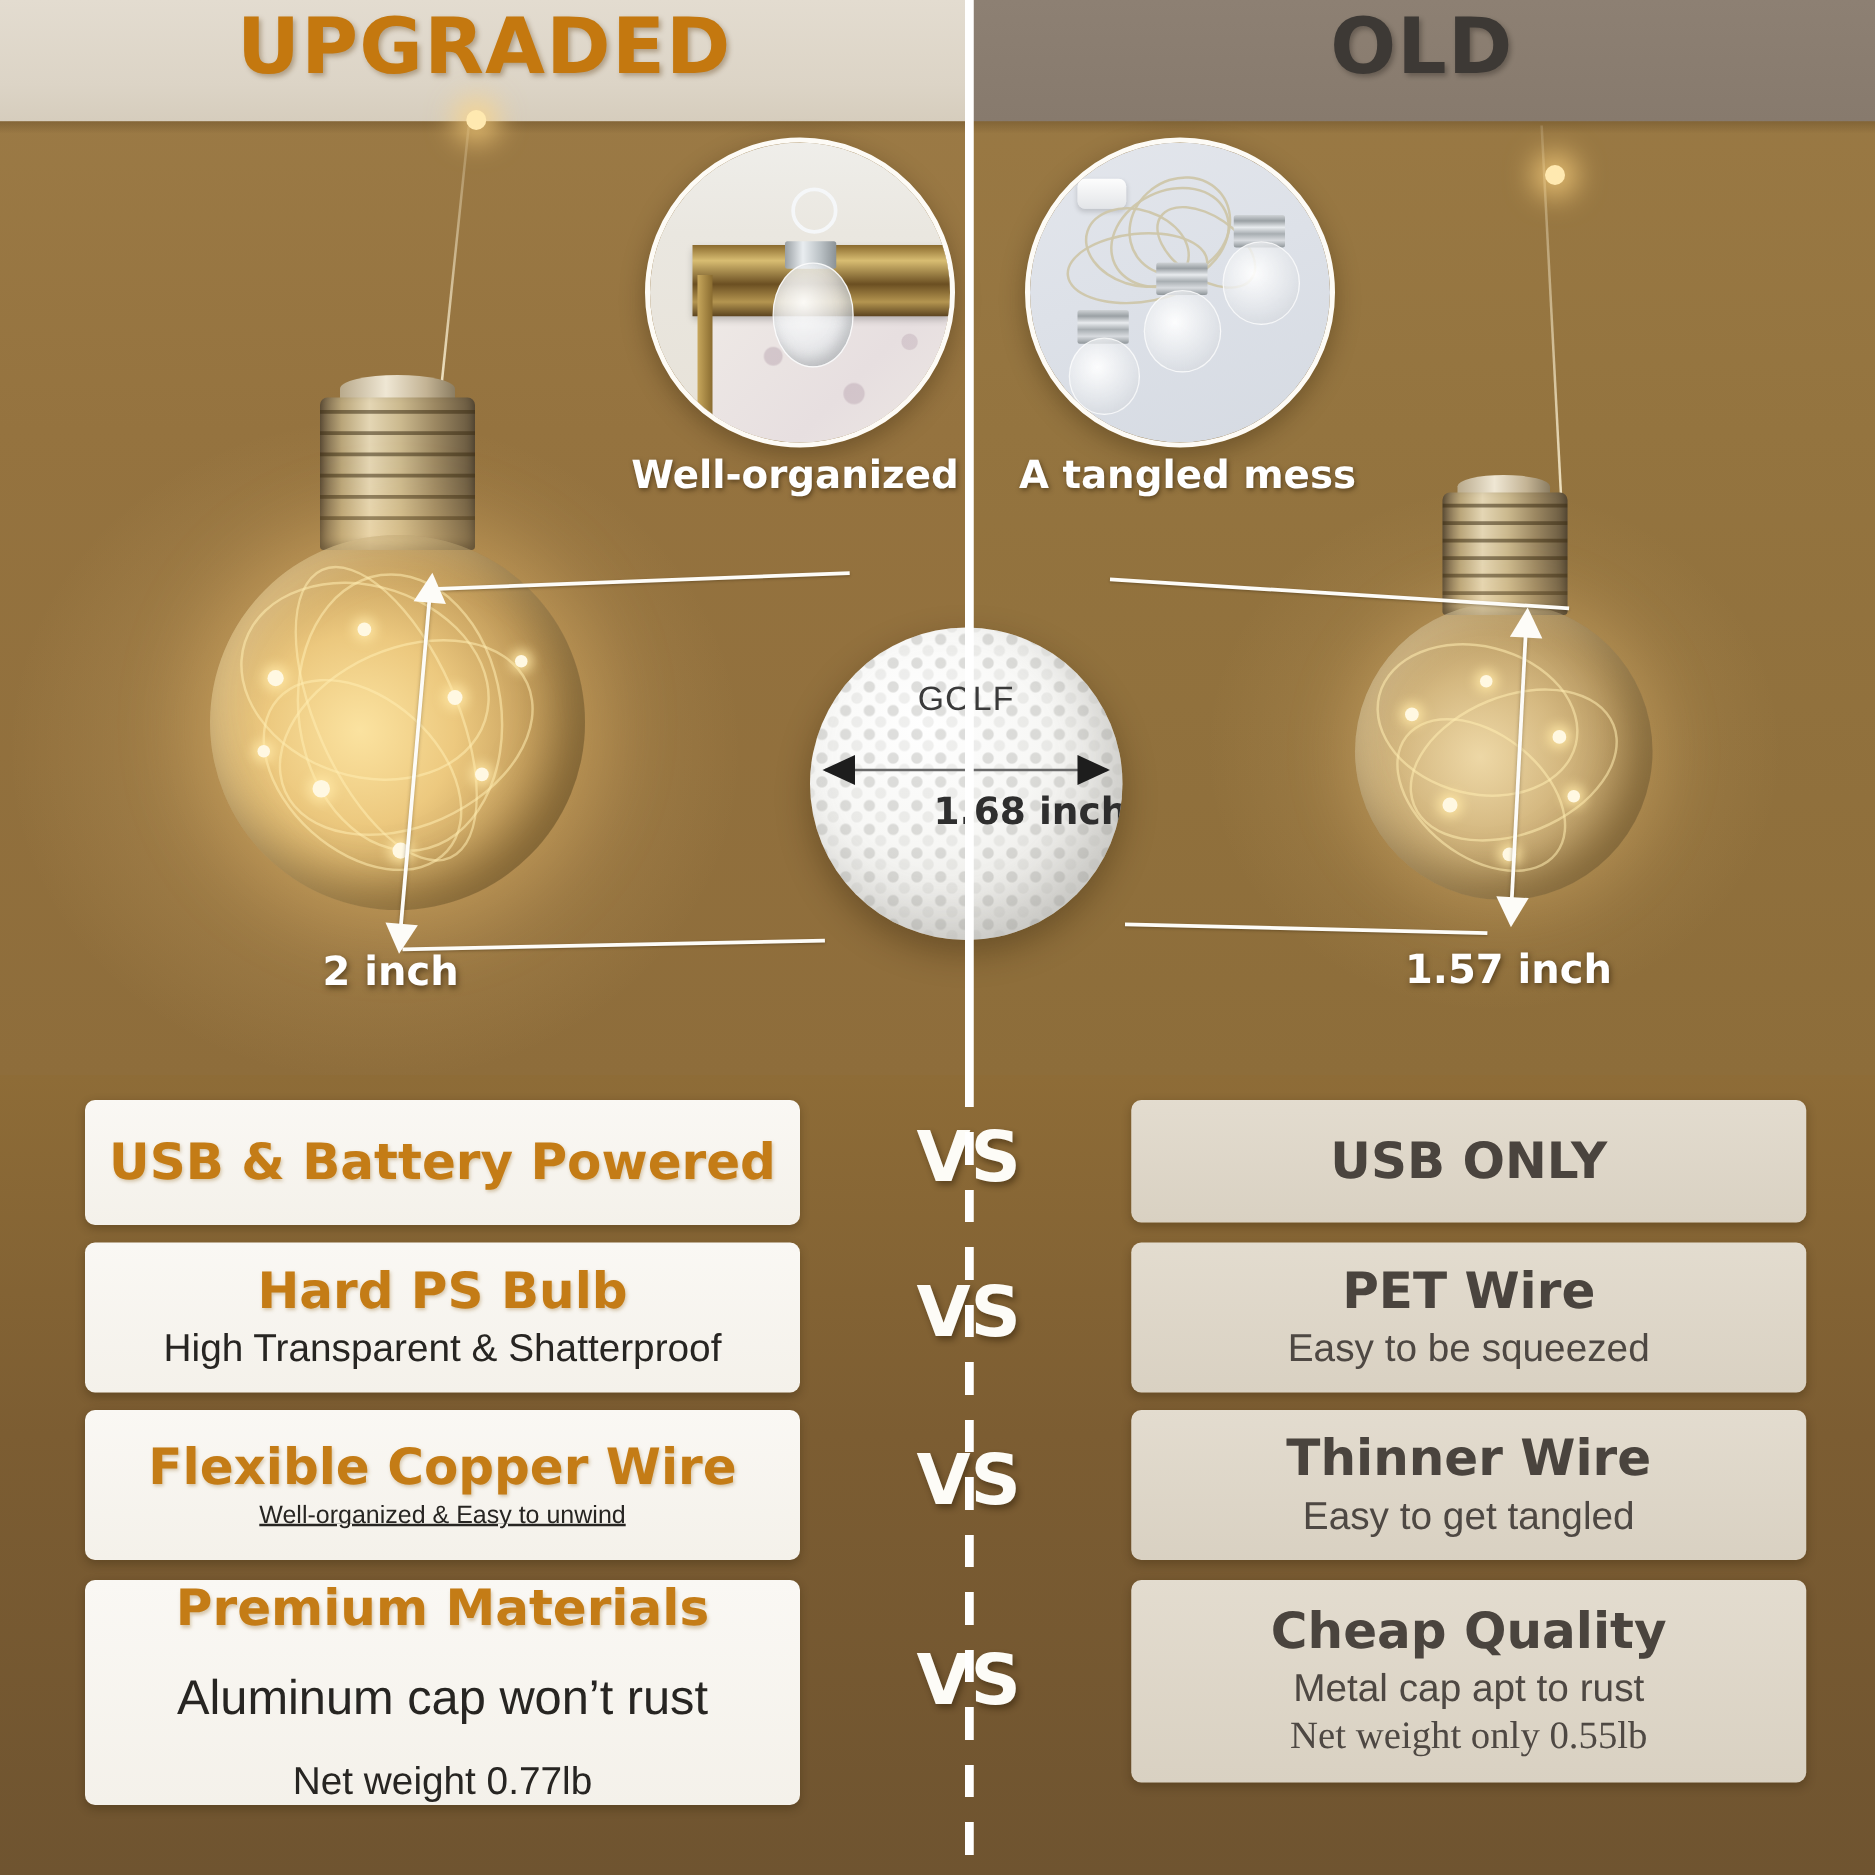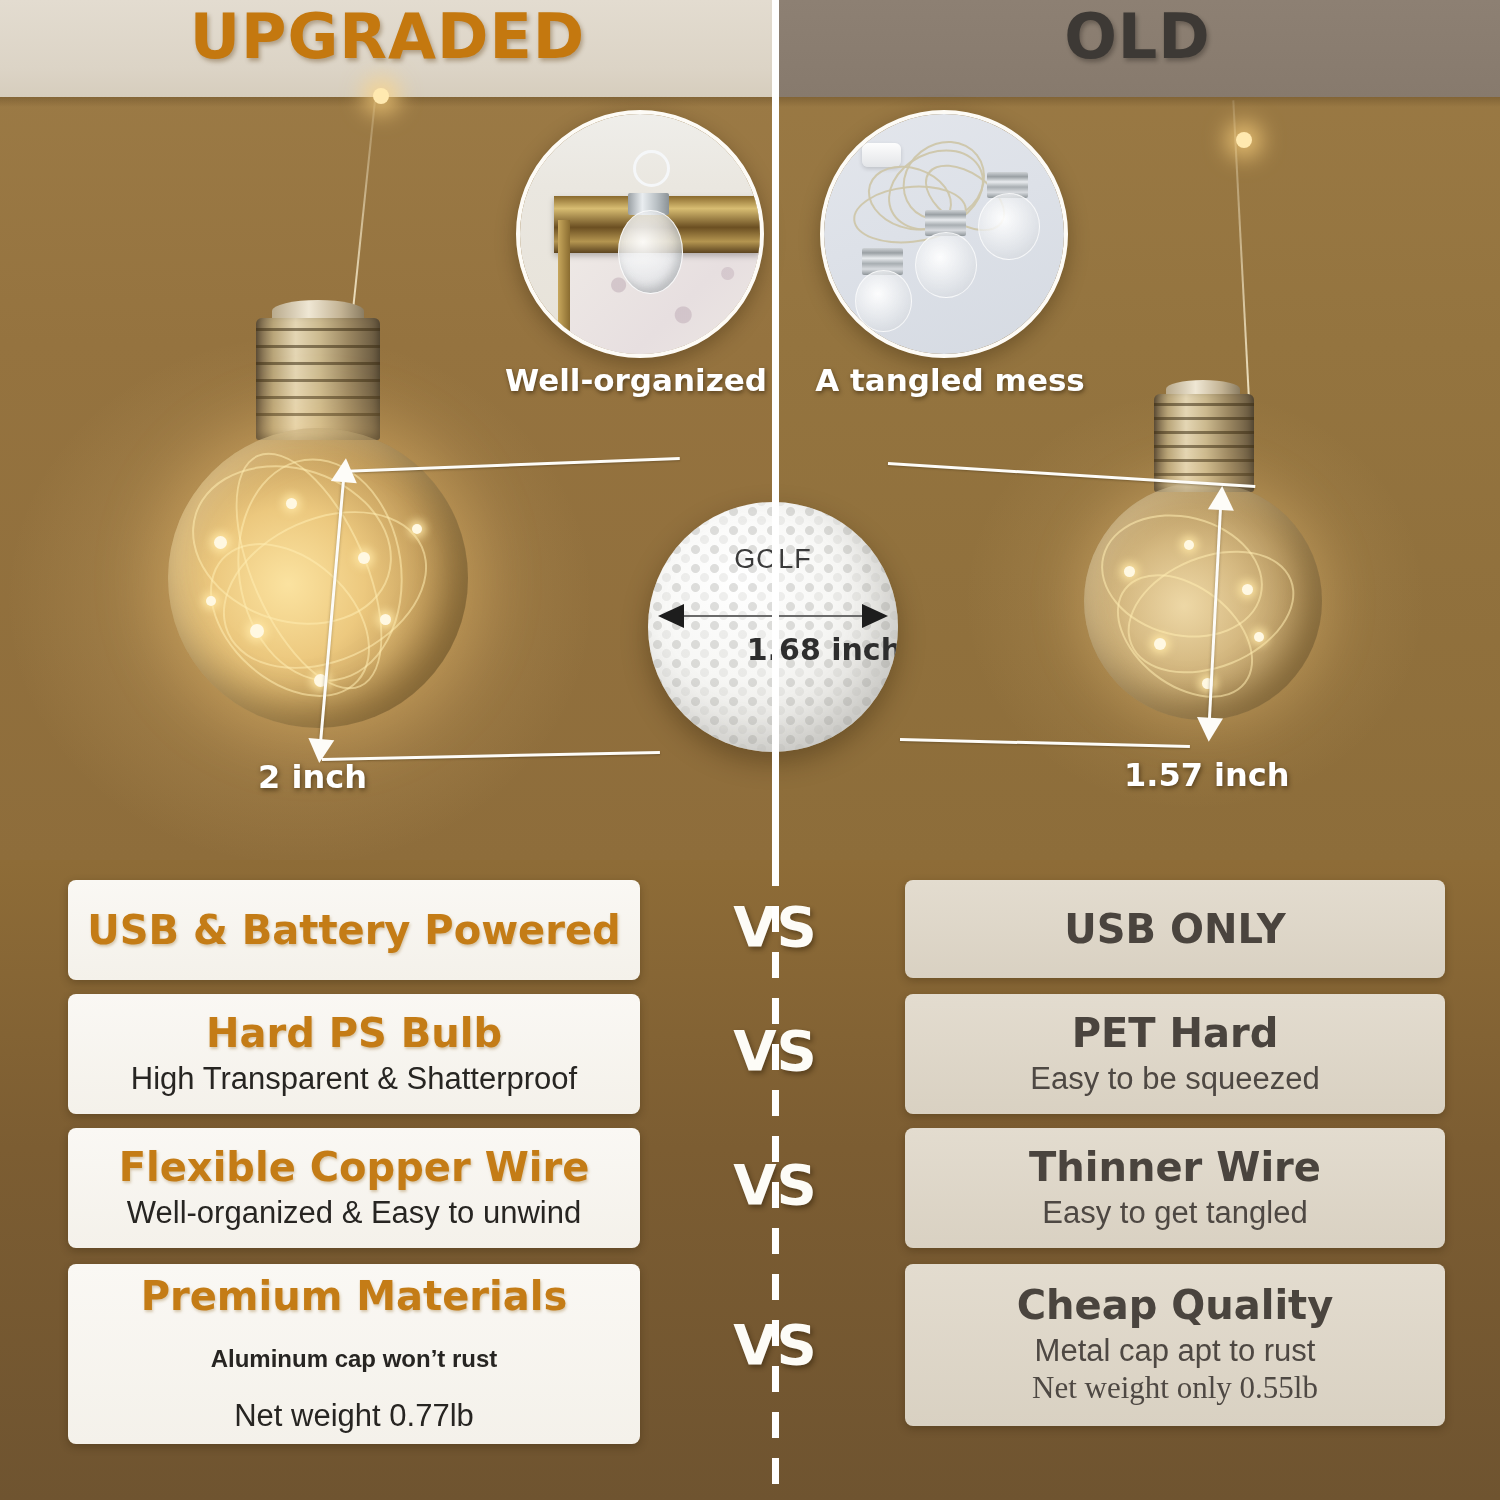--- a/index.html
+++ b/index.html
@@ -291,37 +291,37 @@
     <div class="cell cell-r" style="top:20px;height:98px;">
       <div class="t-r" style="font-size:40px;">USB ONLY</div>
     </div>
 
     <div class="cell cell-l" style="top:134px;height:120px;">
       <div class="t-l" style="font-size:40px;">Hard PS Bulb</div>
       <div class="s-l" style="font-size:31px;margin-top:4px;">High Transparent &amp; Shatterproof</div>
     </div>
     <div class="vs" style="top:158px;">VS</div>
     <div class="cell cell-r" style="top:134px;height:120px;">
-      <div class="t-r" style="font-size:40px;">PET Hard</div>
+      <div class="t-r" style="font-size:40px;">PET Wire</div>
       <div class="s-r" style="font-size:31px;margin-top:4px;">Easy to be squeezed</div>
     </div>
 
     <div class="cell cell-l" style="top:268px;height:120px;">
       <div class="t-l" style="font-size:40px;">Flexible Copper Wire</div>
-      <div class="s-l" style="font-size:31px;margin-top:4px;">Well-organized &amp; Easy to unwind</div>
+      <div class="s-l" style="font-size:20px;margin-top:4px;text-decoration:underline;">Well-organized &amp; Easy to unwind</div>
     </div>
     <div class="vs" style="top:292px;">VS</div>
     <div class="cell cell-r" style="top:268px;height:120px;">
       <div class="t-r" style="font-size:40px;">Thinner Wire</div>
       <div class="s-r" style="font-size:31px;margin-top:4px;">Easy to get tangled</div>
     </div>
 
     <div class="cell cell-l" style="top:404px;height:180px;gap:23px;">
       <div class="t-l" style="font-size:40px;">Premium Materials</div>
-      <div class="s-l" style="font-size:24px;margin-top:4px;font-weight:bold;">Aluminum cap won’t rust</div>
+      <div class="s-l" style="font-size:39px;margin-top:4px;">Aluminum cap won’t rust</div>
       <div class="s-l" style="font-size:31px;">Net weight 0.77lb</div>
     </div>
     <div class="vs" style="top:452px;">VS</div>
     <div class="cell cell-r" style="top:404px;height:162px;">
       <div class="t-r" style="font-size:40px;">Cheap Quality</div>
       <div class="s-r" style="font-size:31px;margin-top:4px;">Metal cap apt to rust</div>
       <div class="s-r" style="font-size:31px;font-family:Liberation Serif, serif;">Net weight only 0.55lb</div>
     </div>
 
     <div class="split-dash" style="top:0;height:640px;"></div>

